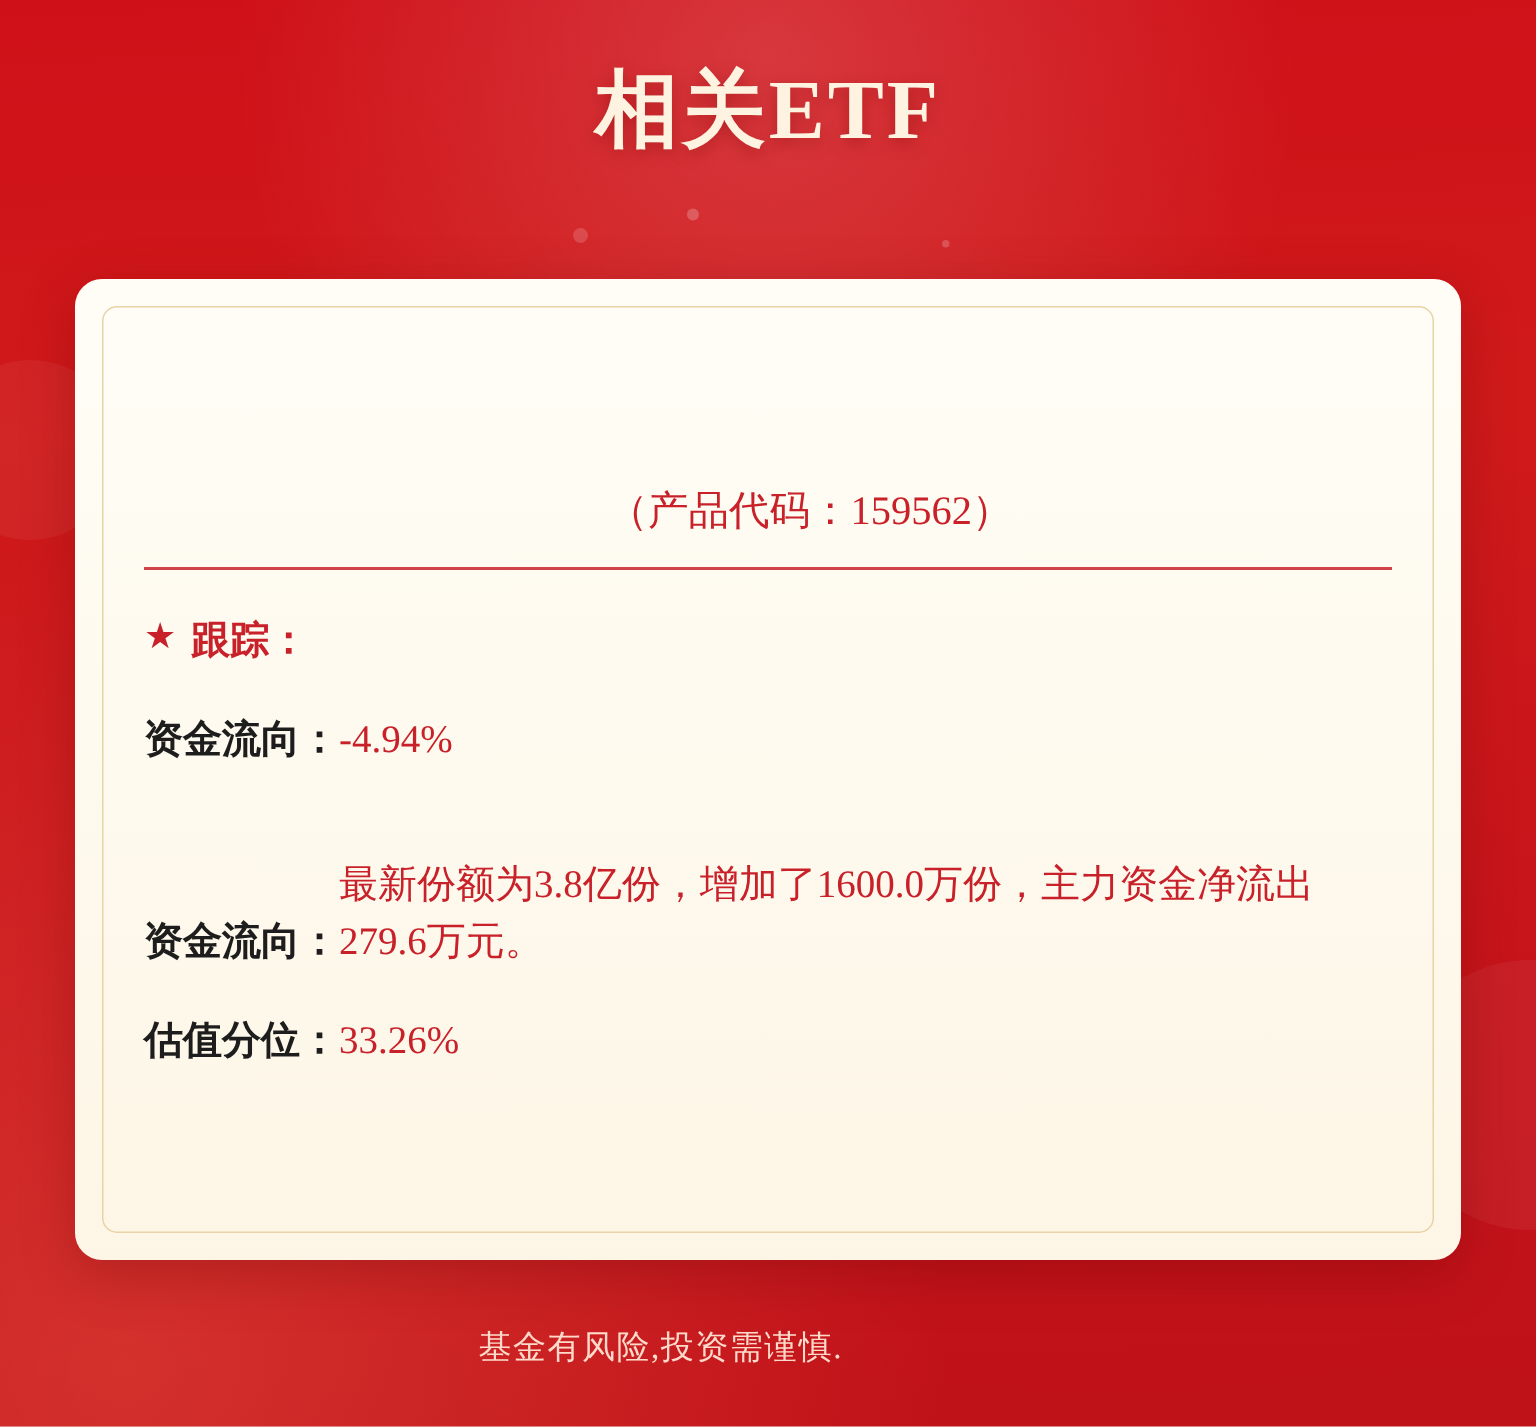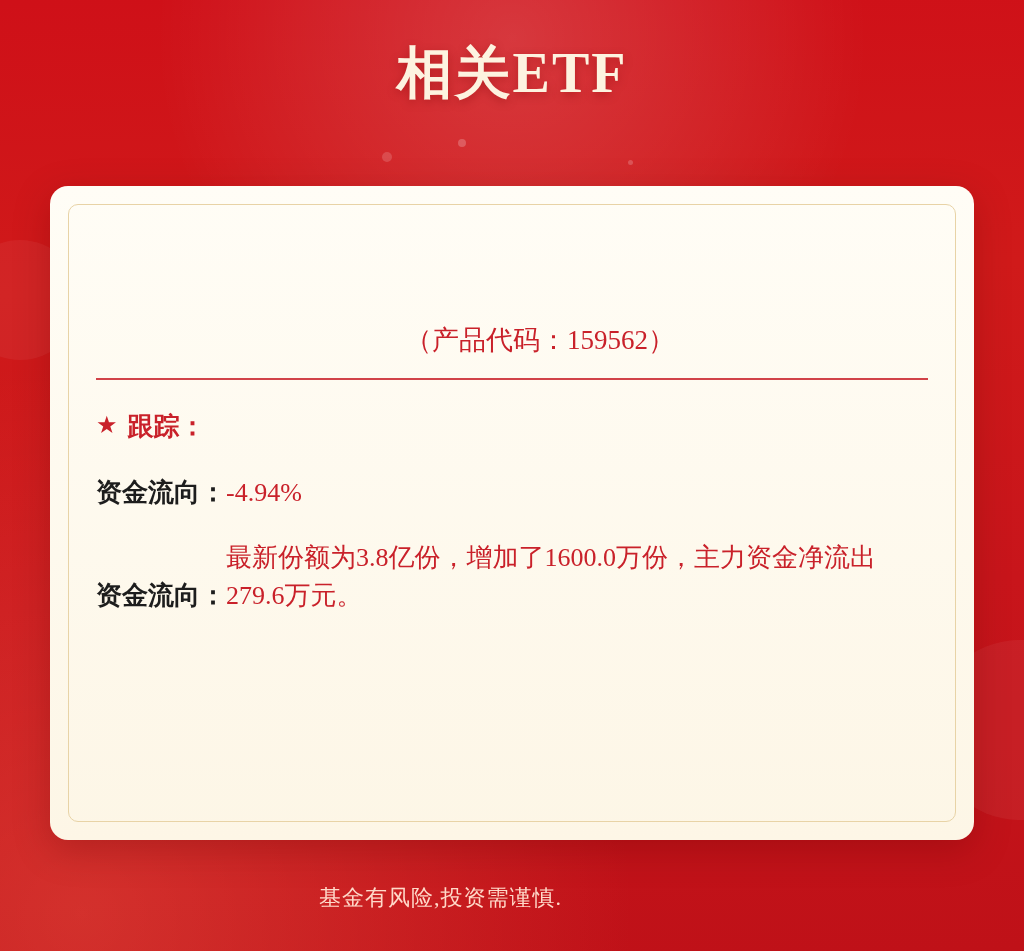--- a/index.html
+++ b/index.html
@@ -136,20 +136,21 @@
     font-size: 24px;
     line-height: 1;
     margin-right: 10px;
     margin-top: 5px;
   }
   .row-flow {
     align-items: flex-end;
   }
   .row-flow .value {
     flex: 1;
+    margin-top: 32px;
   }
 
   .footer-note {
     position: absolute;
     left: 0;
     bottom: 38px;
     width: 881px;
     text-align: center;
     color: #ffd9c9;
     font-family: "Liberation Serif", serif;
@@ -187,18 +188,22 @@
         <span class="label">资金流向：</span>
         <span class="value">-4.94%</span>
       </div>
 
 
       <div class="row row-flow">
         <span class="label">资金流向：</span>
         <span class="value">最新份额为3.8亿份，增加了1600.0万份，主力资金净流出279.6万元。</span>
       </div>
 
+      <div class="row">
+        <span class="label">估值分位：</span>
+        <span class="value">33.26%</span>
+      </div>
 
     </div>
   </div>
 
   <div class="footer-note">基金有风险,投资需谨慎.</div>
 </div>
 
 </body></html>

